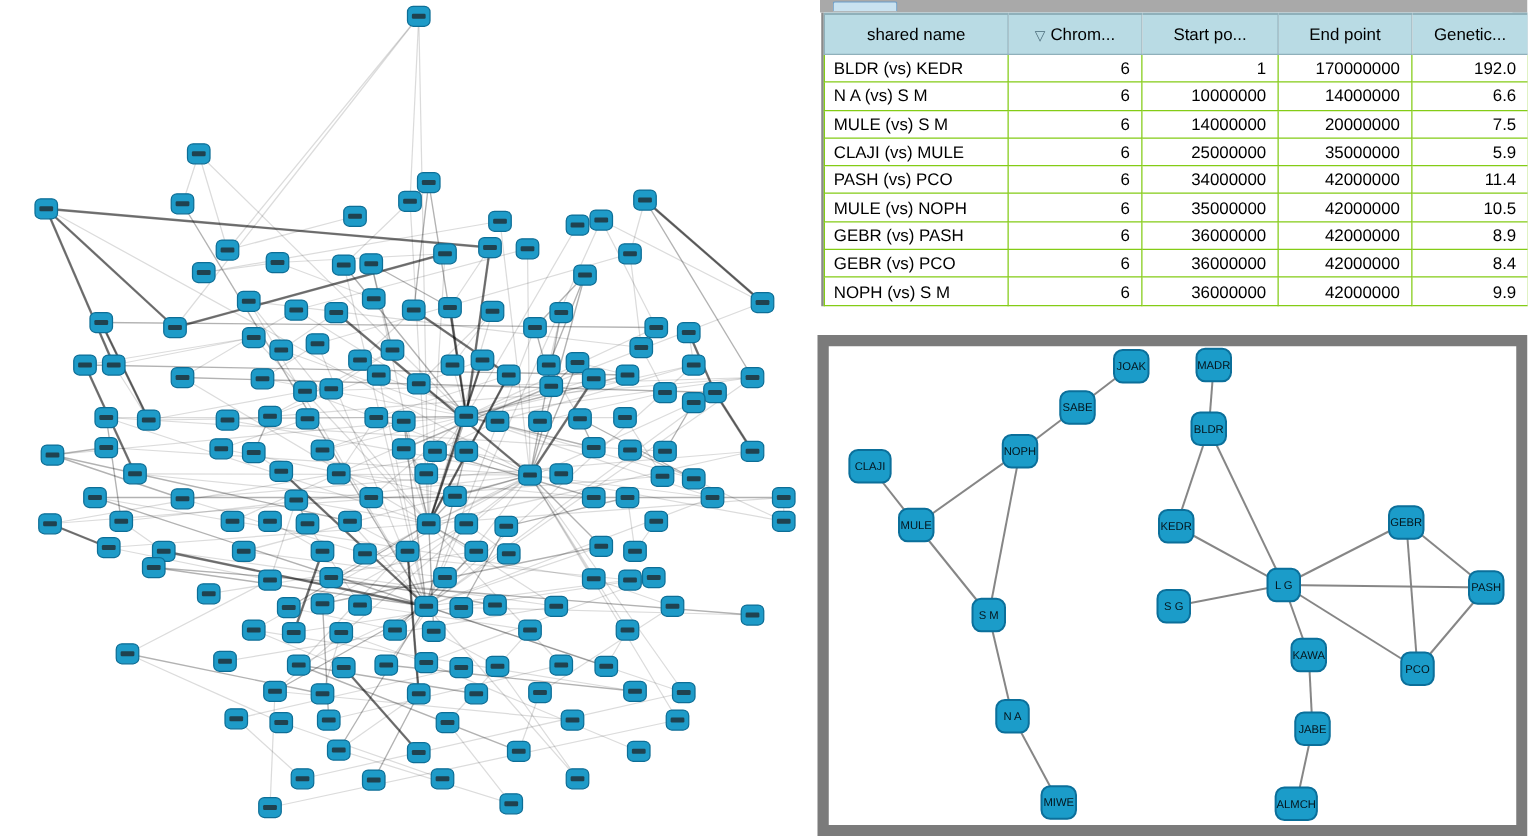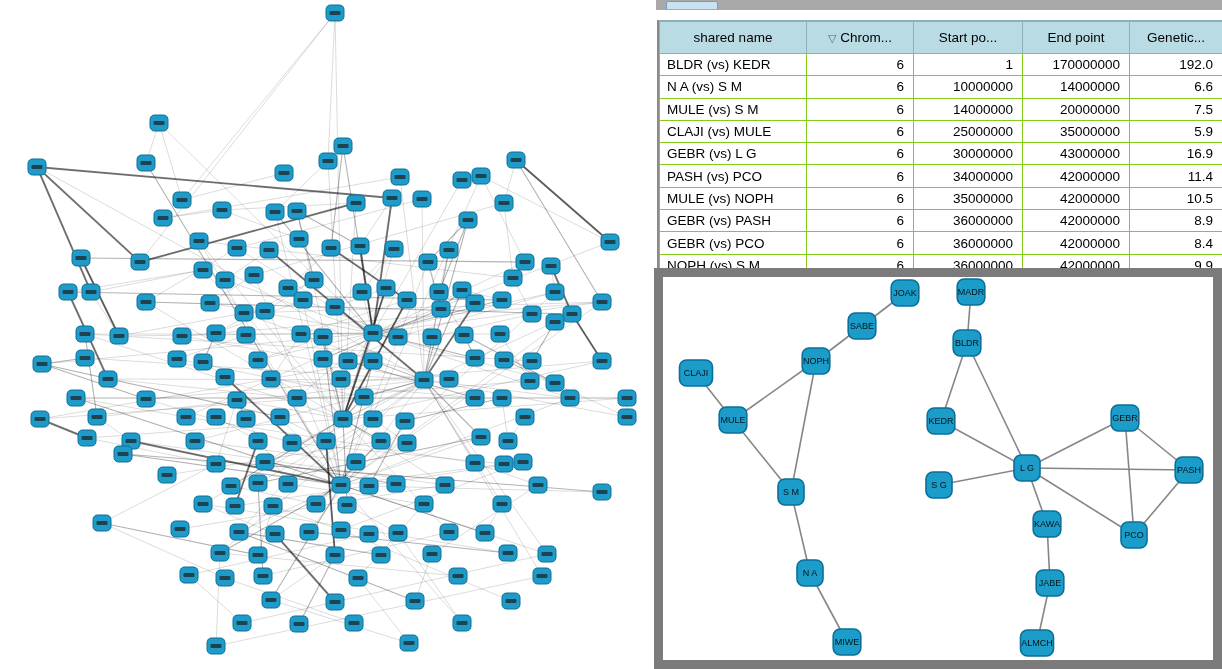--- a/index.html
+++ b/index.html
@@ -16,21 +16,21 @@
   .e3{stroke:#000;stroke-opacity:.52;stroke-width:1.9;}
   .bignode{fill:#1e9bc8;stroke:#0d6e96;stroke-width:1;}
   .nlabel{fill:#20333b;opacity:.85;}
 
   
   .top-strip{position:absolute;left:656px;top:0;width:566px;height:10px;background:#a9a9a9;}
   .mini-tab{position:absolute;left:10px;top:1px;width:52px;height:8px;background:#c9e2f0;
             border:1px solid #6f9fc8;border-bottom:none;border-radius:2px 2px 0 0;box-sizing:border-box;}
 
   
-  .table-wrap{position:absolute;left:657px;top:20px;width:551px;border-left:2px solid #8a8a8a;
+  .table-wrap{position:absolute;left:657px;top:10px;width:551px;border-left:2px solid #8a8a8a;
               background:#fff;}
   table{border-collapse:collapse;table-layout:fixed;width:549px;font-size:13.5px;color:#000;}
   th{background:#b9dbe4;height:29px;font-weight:normal;text-align:center;
      border:1px solid #8fb0ba;border-top:2px solid #8fb0ba;overflow:hidden;white-space:nowrap;}
   td{height:21.3px;border:1px solid #84cc16;background:#fff;overflow:hidden;white-space:nowrap;
      text-align:right;padding:0 9px 0 0;}
   td:first-child{text-align:left;padding:0 0 0 7px;}
   .funnel{color:#4a6b7a;font-size:11px;margin-right:4px;}
 
   
@@ -740,27 +740,20 @@
           <td>7.5</td>
         </tr>
         <tr>
           <td>CLAJI (vs) MULE</td>
           <td>6</td>
           <td>25000000</td>
           <td>35000000</td>
           <td>5.9</td>
         </tr>
         <tr>
-          <td>GEBR (vs) L G</td>
-          <td>6</td>
-          <td>30000000</td>
-          <td>43000000</td>
-          <td>16.9</td>
-        </tr>
-        <tr>
           <td>PASH (vs) PCO</td>
           <td>6</td>
           <td>34000000</td>
           <td>42000000</td>
           <td>11.4</td>
         </tr>
         <tr>
           <td>MULE (vs) NOPH</td>
           <td>6</td>
           <td>35000000</td>

